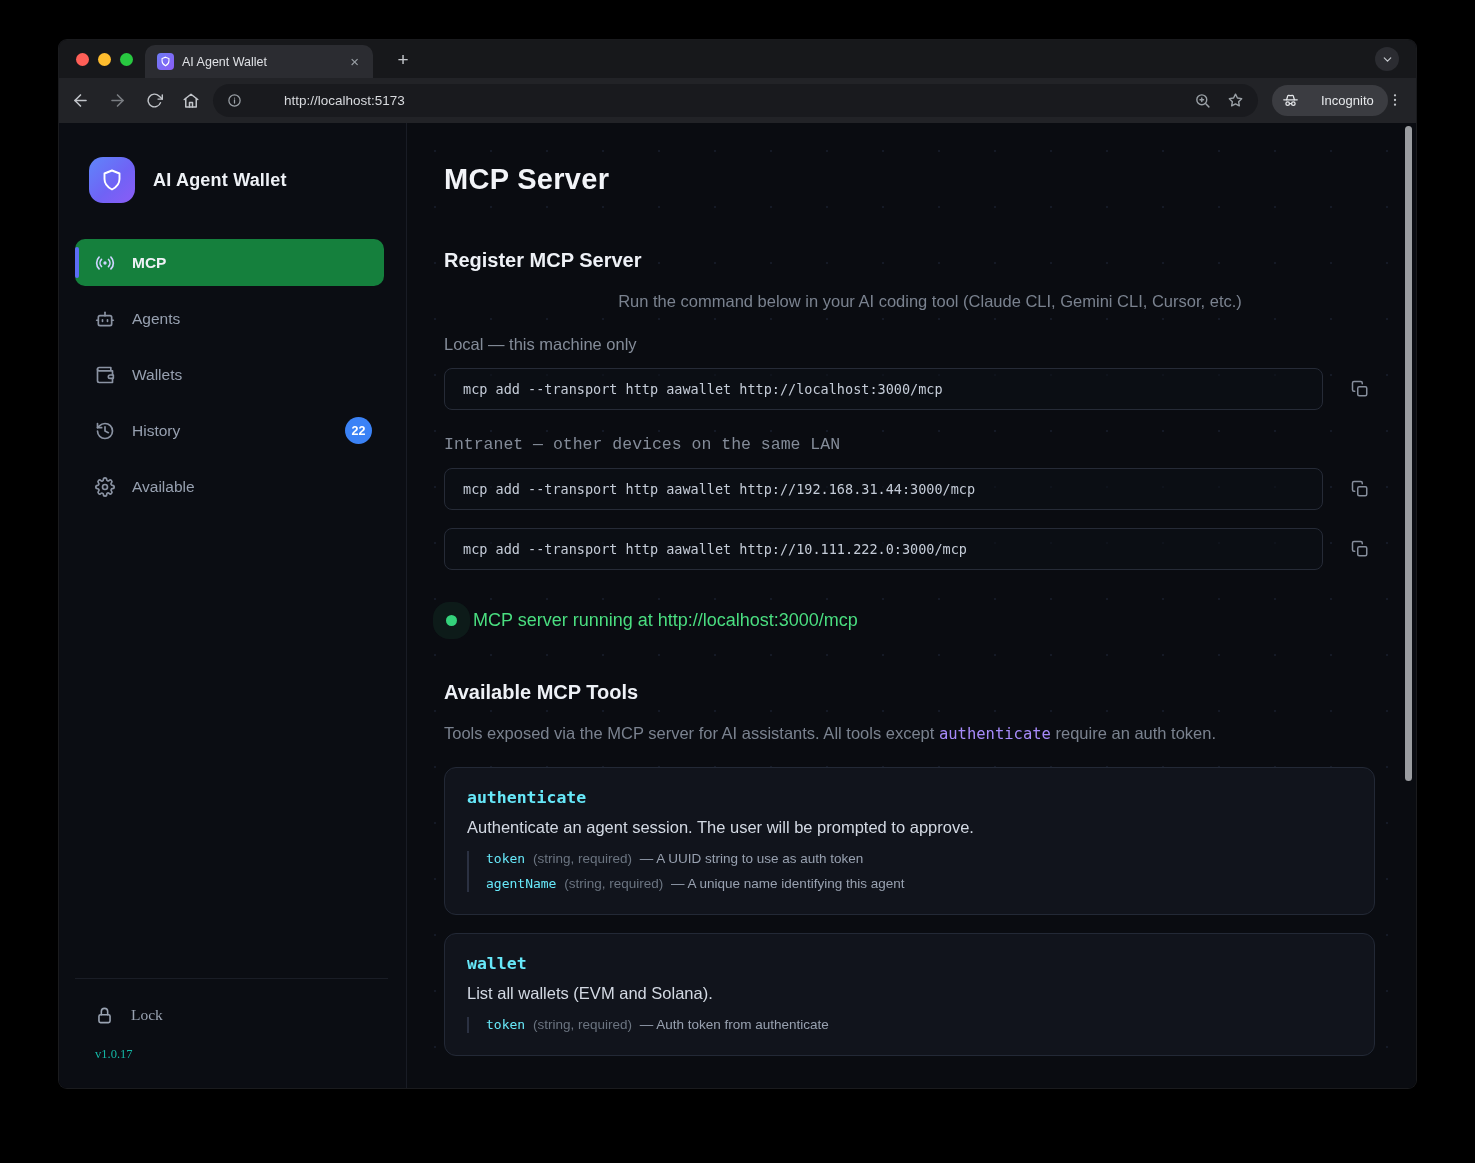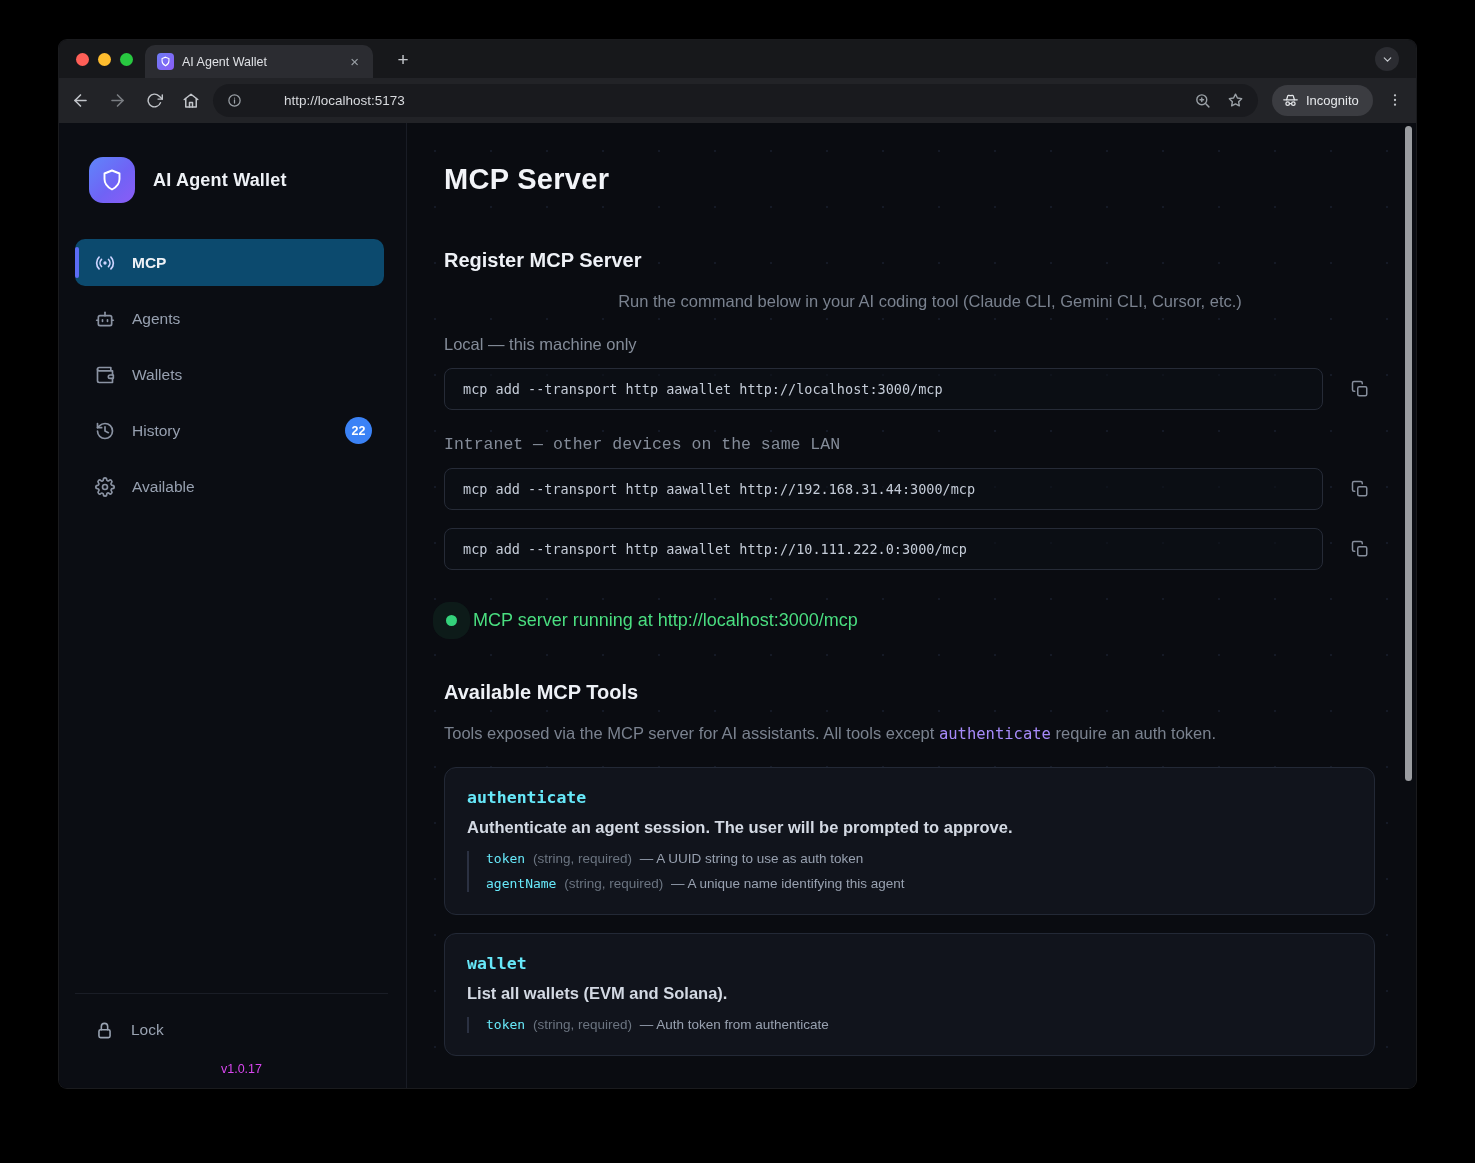--- a/index.html
+++ b/index.html
@@ -28,49 +28,49 @@
   .toolbar { position:relative; height:45px; background:#222327; display:flex; align-items:center; }
   .nav-btn { width:32px; height:32px; margin-left:5px; border-radius:50%; color:#c1c4c9;
              display:flex; align-items:center; justify-content:center; flex:none; }
   .nav-btn.dim { color:#7a7d82; }
   .urlbar { position:absolute; left:154px; top:6px; width:1045px; height:33px; border-radius:17px;
             background:#191a1e; display:flex; align-items:center; padding:0 14px;gap:32px; }
   .urlbar .info { color:#9aa0a6; margin-right:10px; display:flex; }
   .url-text { font-size:13.5px; color:#d8dade; flex:1; }
   .url-icons { display:flex; align-items:center; gap:16px; color:#9aa0a6; }
   .chip { position:absolute; left:1213px; top:7px; height:31px; padding:0 14px 0 10px; border-radius:16px;
-          background:#3b3c41; display:flex; align-items:center; gap:7px; color:#e6e8eb; font-size:13px; }
+          background:#3b3c41; display:flex; align-items:center; gap:22px; color:#e6e8eb; font-size:13px; }
   .menu-dots { position:absolute; right:7px; top:8px; width:28px; height:28px; color:#c1c4c9;
                display:flex; align-items:center; justify-content:center; }
 
   
   .app { position:absolute; top:83px; left:0; right:0; bottom:0; display:flex; background:#0a0c11; }
 
   .sidebar { width:348px; flex:none; position:relative; background:#0b0d13;
              border-right:1px solid #191c25; padding:34px 22px 0 16px; }
   .brand { display:flex; align-items:center; gap:18px; margin-left:14px; }
   .logo { width:46px; height:46px; border-radius:14px; background:linear-gradient(135deg,#5f86fa 0%,#6f63f5 55%,#8b5cf6 100%);
           display:flex; align-items:center; justify-content:center; flex:none; }
   .brand-title { font-size:18px; font-weight:700; color:#eef1f6; letter-spacing:.2px; }
 
   .nav { margin-top:36px; display:flex; flex-direction:column; gap:9px; }
   .nav-item { position:relative; height:47px; border-radius:10px; display:flex; align-items:center;
               gap:17px; padding:0 12px 0 20px; color:#97a0b0; font-size:15.5px; cursor:default; }
   .nav-item .nicon { display:flex; color:#8b93a3; }
-  .nav-item.active { background:#0c4a6e; color:#eef1f6; font-weight:700; }
+  .nav-item.active { background:#15803d; color:#eef1f6; font-weight:700; }
   .nav-item.active .nicon { color:#cdd4ff; }
   .nav-item.active::before { content:""; position:absolute; left:0; top:8px; bottom:8px; width:4px;
                              border-radius:3px; background:#5b6cf5; }
   .badge { margin-left:auto; min-width:27px; height:27px; border-radius:50%; background:#3b82f6; color:#fff;
            font-size:12.5px; font-weight:700; display:flex; align-items:center; justify-content:center; }
 
-  .sidebar-bottom { position:absolute; left:16px; right:18px; bottom:0; padding-bottom:12px; }
+  .sidebar-bottom { position:absolute; left:16px; right:18px; bottom:0; padding-bottom:26px;font-family:Liberation Serif, serif; }
   .divider { border-top:1px solid #1a1d26; margin-bottom:24px; }
   .lock-row { display:flex; align-items:center; gap:17px; padding-left:20px; color:#9aa3b2; font-size:15.5px; height:24px; }
-  .version { margin-top:20px; padding-left:20px; color:#d946ef; font-size:12.5px;text-align:center; }
+  .version { margin-top:20px; padding-left:20px; color:#14b8a6; font-size:12.5px; }
 
   .main { flex:1; position:relative; overflow:hidden; padding:38px 0 0 37px; background:#0a0c11;
           background-image:radial-gradient(circle, #151a26 1.2px, transparent 1.4px); background-size:56px 56px; }
   .page-title { font-size:29px; line-height:36px; font-weight:700; color:#f2f4f8; letter-spacing:.3px; }
   .section-h { margin-top:50px; font-size:20px; line-height:26px; font-weight:700; color:#eef1f6; }
   .muted { margin-top:17px; font-size:16.5px; line-height:23px; color:#7a828f;text-align:center; }
   .field-label { margin-top:20px; font-size:16.5px; line-height:23px; color:#848c99; }
 
   .cmd-row { display:flex; align-items:center; margin-top:12px; }
   .cmd-row.gap { margin-top:18px; }
@@ -85,21 +85,21 @@
   .status-text { font-size:18px; color:#4ade80; }
 
   .tools-h { margin-top:48px; }
   .tools-desc { margin-top:16px; font-size:16.5px; line-height:25px; color:#7a828f; max-width:880px; }
   .inline-code { font-family:"DejaVu Sans Mono",monospace; font-size:15.5px; color:#a78bfa; }
 
   .tool-card { width:931px; background:#11141c; border:1px solid #232936; border-radius:12px;
                padding:20px 22px 22px 22px; margin-top:18px; }
   .tool-card.first { margin-top:20px; }
   .tool-name { font-family:"DejaVu Sans Mono",monospace; font-size:16.5px; font-weight:700; color:#67e8f9; }
-  .tool-desc { margin-top:11px; font-size:16.5px; color:#d3d9e3;font-weight:bold; }
+  .tool-desc { margin-top:11px; font-size:16.5px; color:#d3d9e3; }
   .params { margin-top:14px; border-left:2px solid #2b3142; padding-left:17px; display:flex; flex-direction:column; gap:9px; }
   .param-line { font-size:13.5px; line-height:16px; color:#98a1b0; }
   .param-name { font-family:"DejaVu Sans Mono",monospace; font-size:13px; color:#67e8f9; }
   .param-type { color:#6b7480; margin:16px 4px; }
 
   .scrollbar { position:absolute; right:4px; top:86px; width:7px; height:655px; border-radius:4px;
                background:#b4b6ba; opacity:.85; }
 
   svg { display:block; }
 </style>

